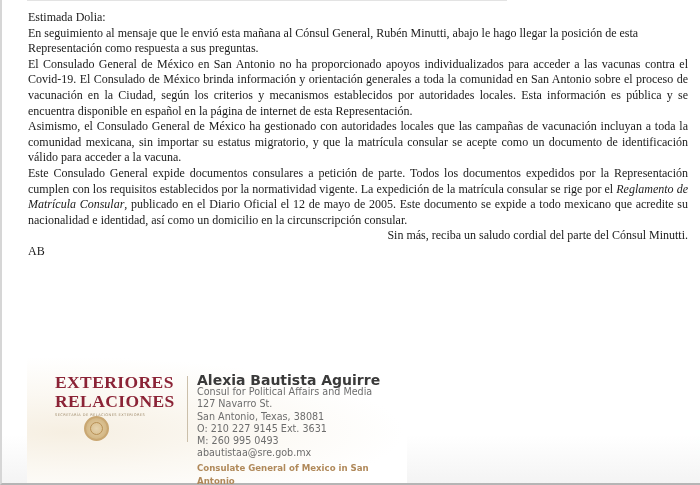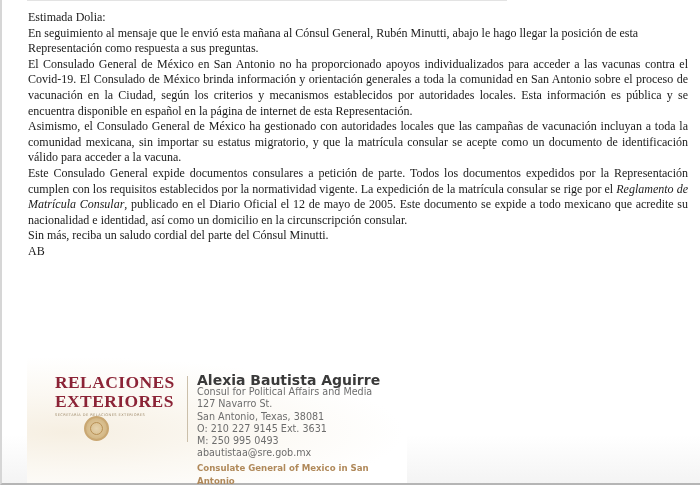--- a/index.html
+++ b/index.html
@@ -10,21 +10,21 @@
       border-left: 2px solid #d6d6d6;
       border-bottom: 2px solid #b5b5b5;
       background: linear-gradient(to bottom, #ffffff 0%, #ffffff 90%, #f4f4f4 100%);
     }
     .topline { position: absolute; left: 25px; top: 0; width: 480px; height: 1px; background: #e3e3e3; }
     .letter { position: absolute; left: 26px; top: 10px; width: 660px; font-size: 12px; line-height: 15.6px; }
     .letter p { margin: 0; }
     .justify { text-align: justify; }
     .salutation { margin-bottom: 15px; }
     .para { margin-bottom: 15px; }
-    .closing { margin-top: 15px; margin-bottom: 30px; }
+    .closing { margin-top: 15px; margin-bottom: 30px; text-align: right; }
     em { font-style: italic; }
 
     .signature {
       position: absolute; left: 25px; top: 356px; width: 380px; height: 127px;
       background: radial-gradient(ellipse at 10% 60%, #f6efe2 0%, #fbf8f2 35%, #ffffff 70%);
     }
     .sig-logo { position: absolute; left: 28px; top: 17px; width: 135px; }
     .logo-line {
       font-family: "Liberation Serif", "DejaVu Serif", serif;
       color: #8b2336; font-weight: bold; font-size: 17.5px; letter-spacing: 0.4px; line-height: 19px;
@@ -52,32 +52,32 @@
     <p class="para">En seguimiento al mensaje que le envió esta mañana al Cónsul General, Rubén Minutti, abajo le hago llegar la posición de esta Representación como respuesta a sus preguntas.</p>
     <p class="para justify">El Consulado General de México en San Antonio no ha proporcionado apoyos individualizados para acceder a las vacunas contra el Covid-19. El Consulado de México brinda información y orientación generales a toda la comunidad en San Antonio sobre el proceso de vacunación en la Ciudad, según los criterios y mecanismos establecidos por autoridades locales. Esta información es pública y se encuentra disponible en español en la página de internet de esta Representación.</p>
     <p class="para justify">Asimismo, el Consulado General de México ha gestionado con autoridades locales que las campañas de vacunación incluyan a toda la comunidad mexicana, sin importar su estatus migratorio, y que la matrícula consular se acepte como un documento de identificación válido para acceder a la vacuna.</p>
     <p class="para justify"><span>Este Consulado General expide documentos consulares a petición de parte. Todos los documentos expedidos por la Representación cumplen con los requisitos establecidos por la normatividad vigente. La expedición de la matrícula consular se rige por el </span><em>Reglamento de Matrícula Consular</em><span>, publicado en el Diario Oficial el 12 de mayo de 2005. Este documento se expide a todo mexicano que acredite su nacionalidad e identidad, así como un domicilio en la circunscripción consular.</span></p>
     <p class="closing">Sin más, reciba un saludo cordial del parte del Cónsul Minutti.</p>
     <p>AB</p>
   </div>
 
   <div class="signature">
     <div class="sig-logo">
+      <div class="logo-line">EXTERIORES</div>
       <div class="logo-line">RELACIONES</div>
-      <div class="logo-line">EXTERIORES</div>
       <div class="logo-sub">SECRETARÍA DE RELACIONES EXTERIORES</div>
     </div>
     <div class="seal">
         <div class="seal-inner"></div>
       </div>
     <div class="divider"></div>
     <div class="sig-text">
       <div class="sig-name">Alexia Bautista Aguirre</div>
       <div class="sig-role">Consul for Political Affairs and Media</div>
       <div>127 Navarro St.</div>
       <div>San Antonio, Texas, 38081</div>
       <div>O: 210 227 9145 Ext. 3631</div>
-      <div>M: 250 995 0493</div>
+      <div>M: 260 995 0493</div>
       <div>abautistaa@sre.gob.mx</div>
       <div class="sig-office">Consulate General of Mexico in San Antonio</div>
     </div>
   </div>
 </div>
 
 </body></html>

